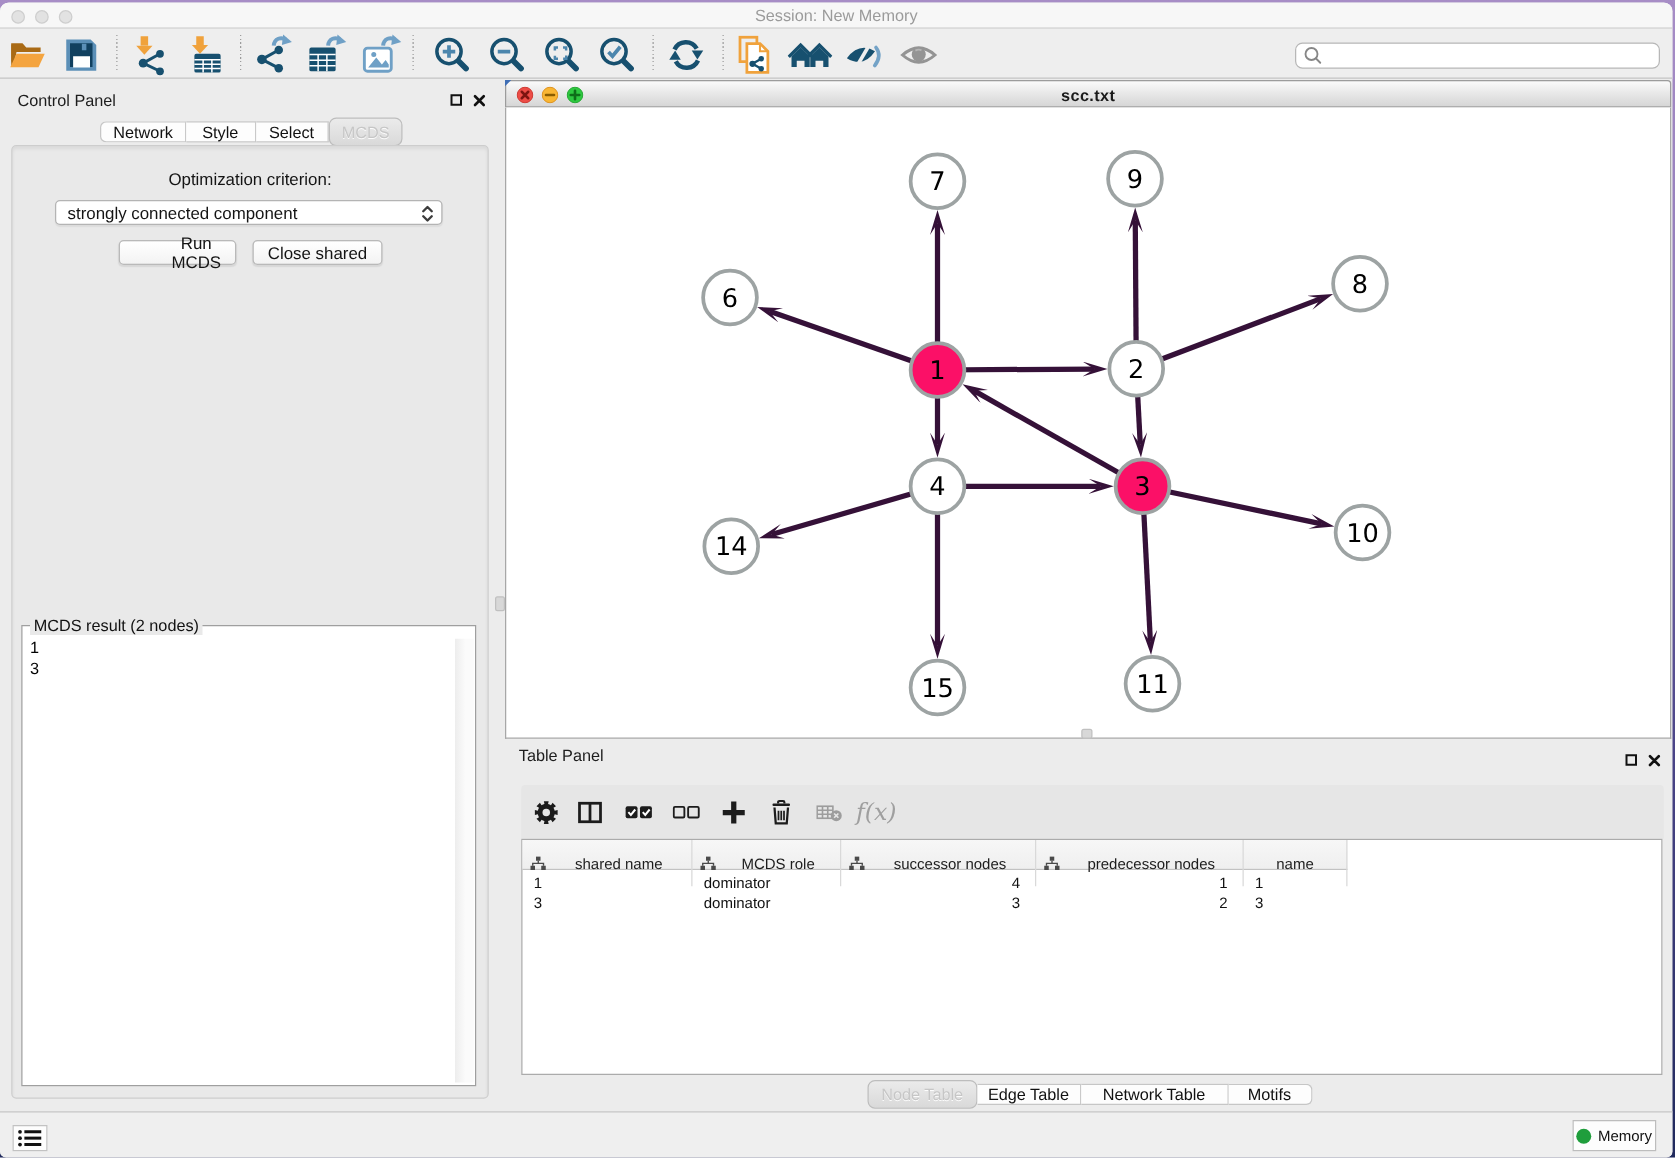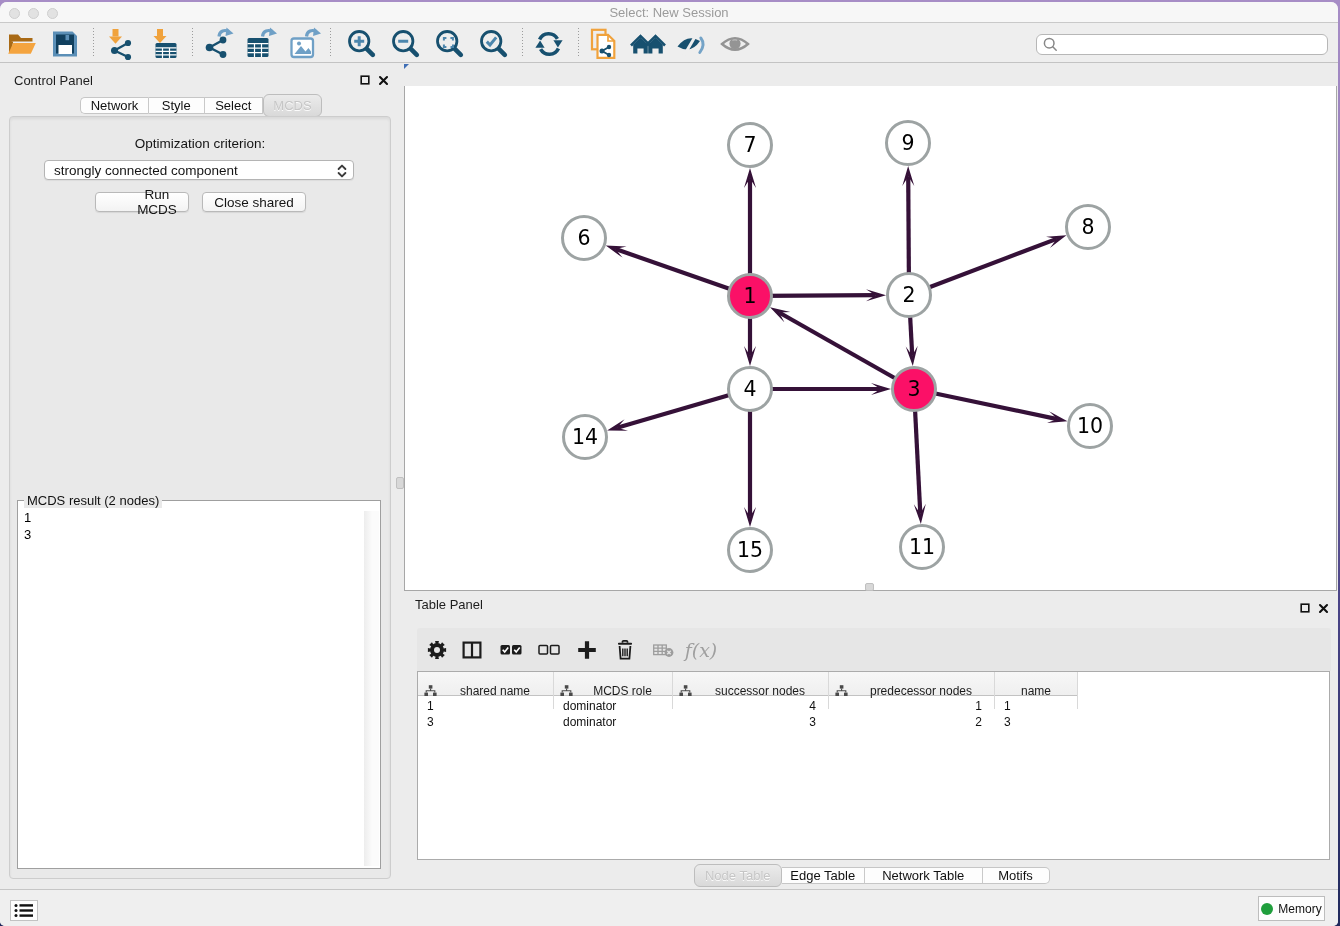--- a/index.html
+++ b/index.html
@@ -119,21 +119,21 @@
 </head>
 <body>
 
 <div class="desktop">
   <div class="window">
 
     <div class="titlebar">
       <span class="tl-dot" style="left:9px"></span>
       <span class="tl-dot" style="left:28px"></span>
       <span class="tl-dot" style="left:47px"></span>
-      <div class="main-title">Select: New Session</div>
+      <div class="main-title">Session: New Memory</div>
     </div>
 
     <div class="toolbar" id="main-toolbar">
       <div class="searchbox">
         <span id="search-mag">
             <svg width="17" height="17" viewBox="0 0 17 17">
               <circle cx="7.2" cy="7.2" r="4.8" fill="none" stroke="#878787" stroke-width="1.5"></circle>
               <path d="M10.8 10.8 L14.2 14.2" stroke="#878787" stroke-width="1.5" stroke-linecap="round"></path>
             </svg>
           </span>
@@ -319,20 +319,41 @@
       <div class="result-list" id="result-list">
           <div>1</div>
           <div>3</div>
         </div>
       <div class="v-scroll"></div>
     </div>
     <div class="groupbox-title">MCDS result (2 nodes)</div>
     <div class="splitter-v"></div>
 
     <div class="netframe">
+      <div class="net-titlebar">
+        <span class="traffic" style="left:8px;">
+          <svg width="14" height="14" viewBox="0 0 14 14">
+              <circle cx="7" cy="7" r="6.2" fill="#ed4d47" stroke="#ce3a33" stroke-width="0.8"></circle>
+              <path d="M4.4 4.4 L9.6 9.6 M9.6 4.4 L4.4 9.6" stroke="#7c1410" stroke-width="2" stroke-linecap="round"></path>
+            </svg>
+        </span>
+        <span class="traffic" style="left:28px;">
+          <svg width="14" height="14" viewBox="0 0 14 14">
+              <circle cx="7" cy="7" r="6.2" fill="#f9b633" stroke="#dd9321" stroke-width="0.8"></circle>
+              <path d="M3.8 7 H10.2" stroke="#8a5d00" stroke-width="2.1" stroke-linecap="round"></path>
+            </svg>
+        </span>
+        <span class="traffic" style="left:48px;">
+          <svg width="14" height="14" viewBox="0 0 14 14">
+              <circle cx="7" cy="7" r="6.2" fill="#2ec840" stroke="#27a835" stroke-width="0.8"></circle>
+              <path d="M7 3.6 V10.4 M3.6 7 H10.4" stroke="#0e6e19" stroke-width="2.1" stroke-linecap="round"></path>
+            </svg>
+        </span>
+        <div class="net-title">scc.txt</div>
+      </div>
       <div class="net-corner"></div>
       <div class="net-canvas">
         <svg id="graph-svg" width="931" height="504" viewBox="405 87 931 504">
             <defs>
               <marker id="arrow" markerUnits="userSpaceOnUse" markerWidth="22" markerHeight="13" refX="9.5" refY="6" orient="auto">
                 <path d="M0 0 L20 6 L0 12 L9.5 6 Z" fill="#351138"></path>
               </marker>
             </defs>
             <line x1="750" y1="297" x2="750" y2="179.5" stroke="#351138" stroke-width="4.2" marker-end="url(#arrow)"></line>
             <line x1="750" y1="297" x2="615.6251906610332" y2="250.0497654116863" stroke="#351138" stroke-width="4.2" marker-end="url(#arrow)"></line>

